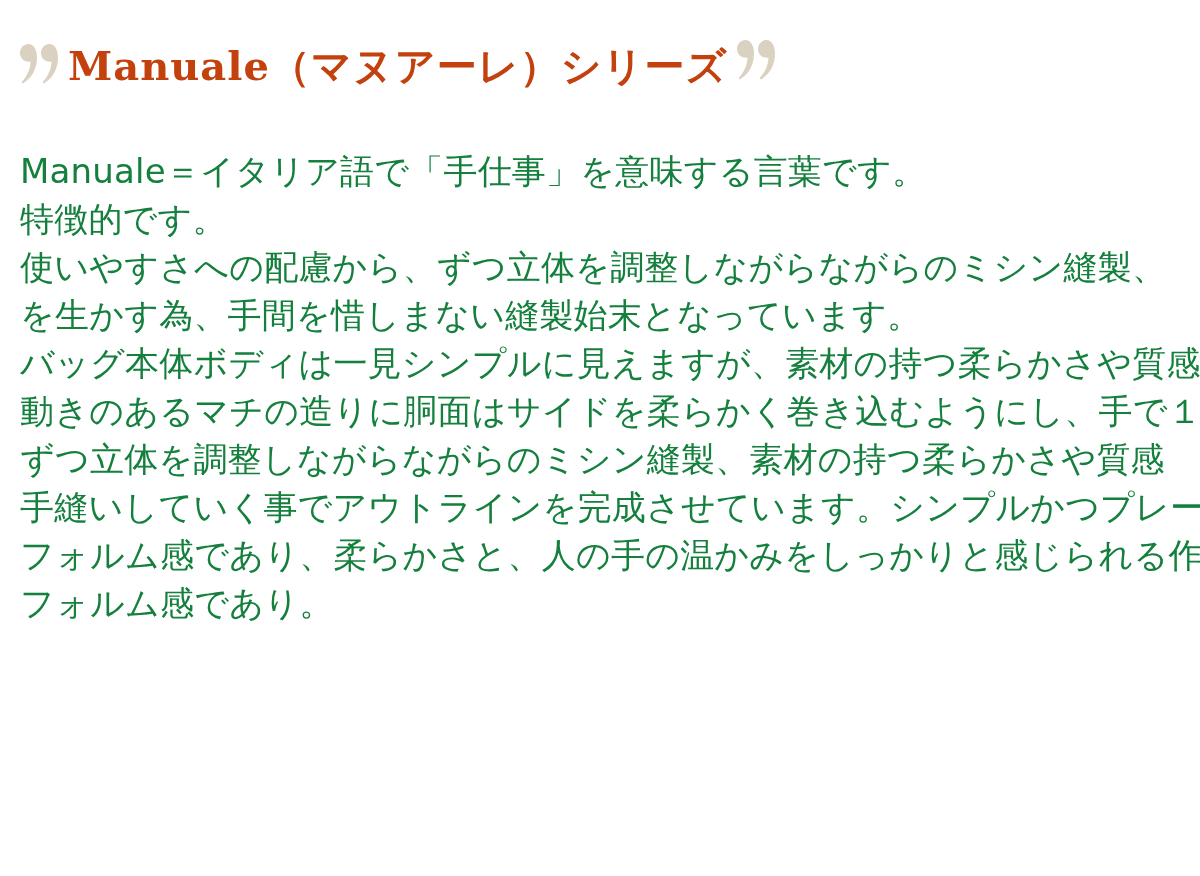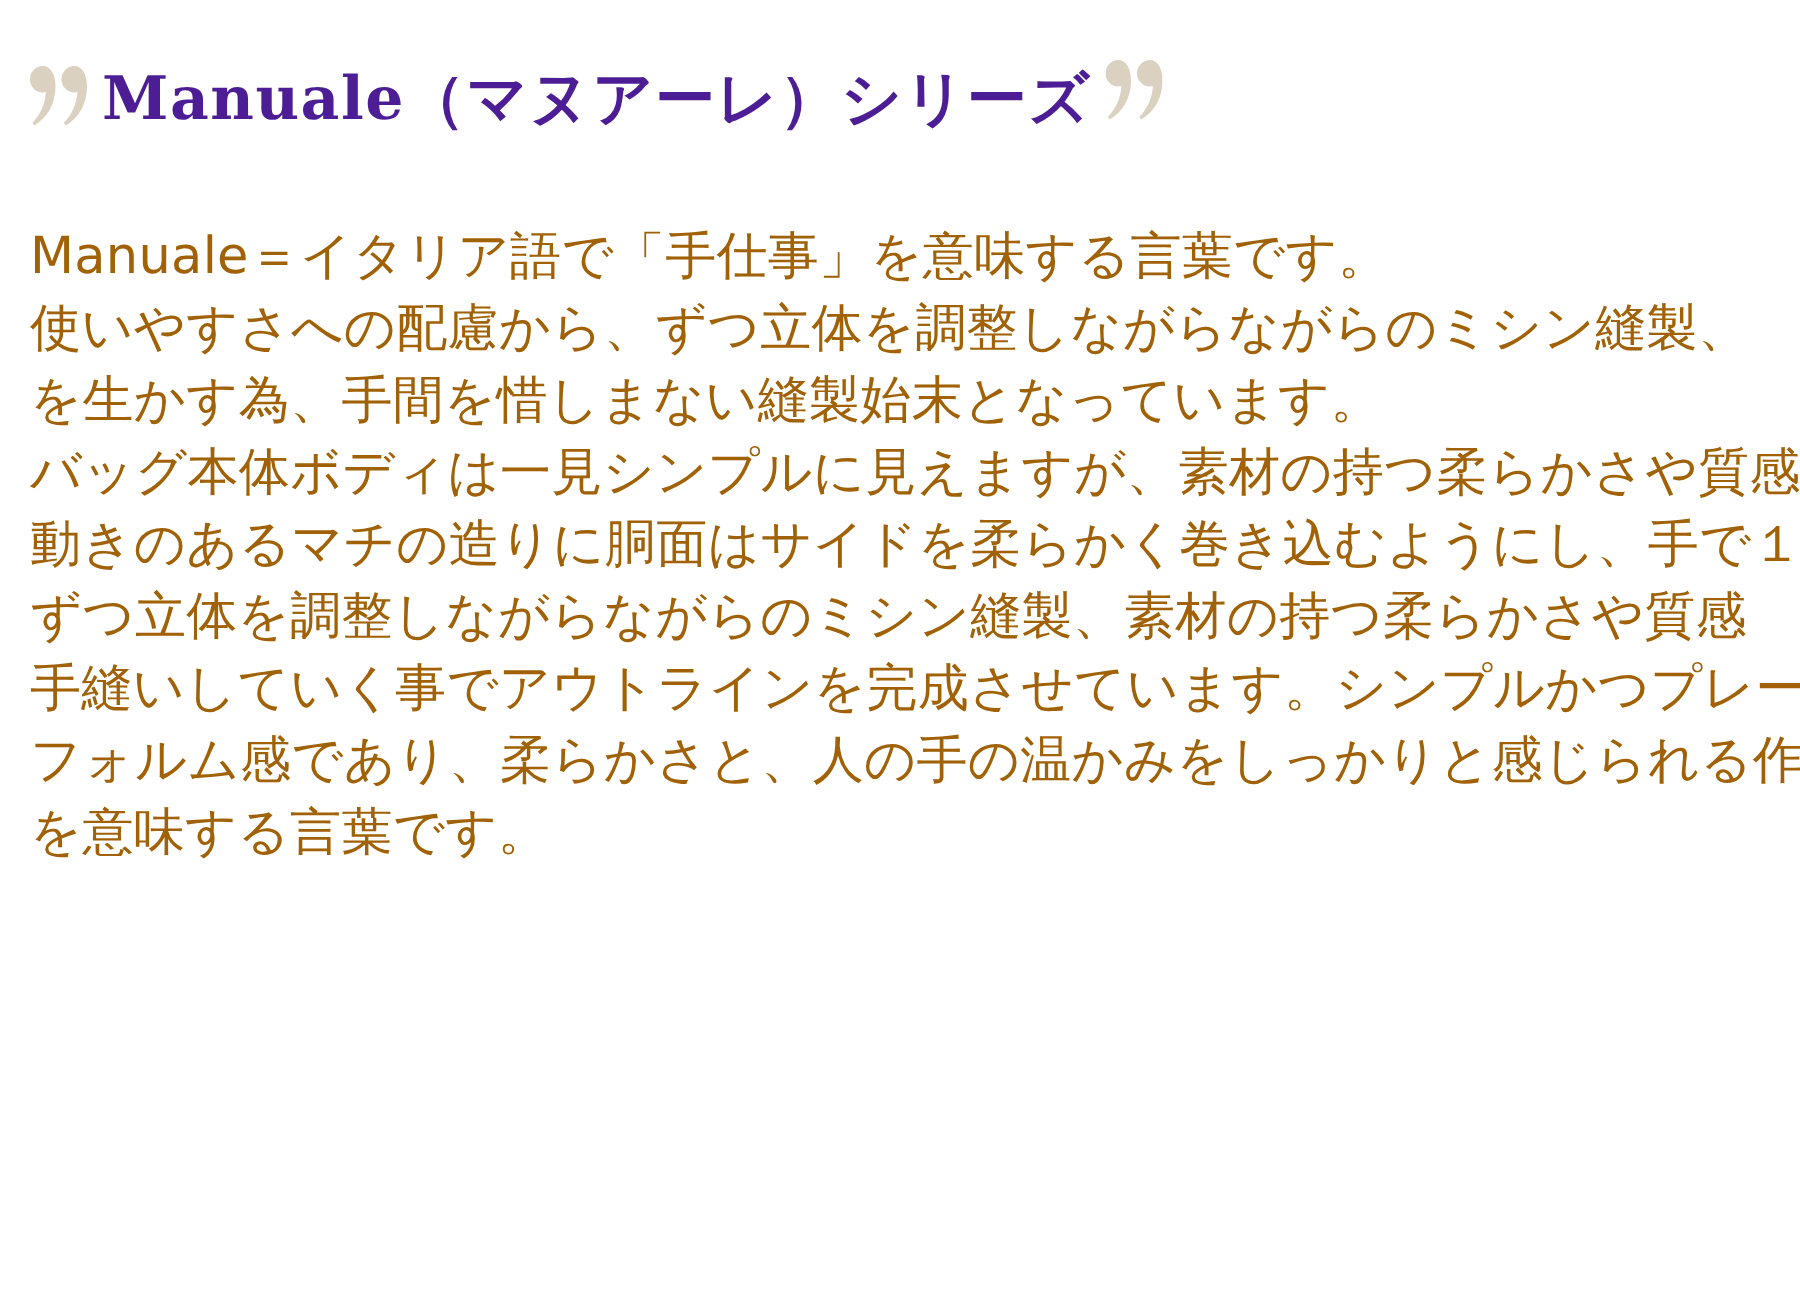--- a/index.html
+++ b/index.html
@@ -23,35 +23,35 @@
     display: flex;
     align-items: flex-start;
     height: 74px;
   }
   .title-text {
     font-family: "DejaVu Serif", "Liberation Serif", serif;
     font-weight: 700;
     font-size: 40px;
     line-height: 60px;
     letter-spacing: 1px;
-    color: #4c1d95;
+    color: #c2410c;
     white-space: nowrap;
     text-align: center;
   }
   .quote-mark {
     flex: 0 0 auto;
     display: block;
   }
   .quote-mark svg { display: block; }
   .quote-open  { margin: 8px 10px 0 0; }
   .quote-close { margin: 4px 0 0 10px; }
   
   .description {
     margin-top: 37px;
-    color: #a16207;
+    color: #15803d;
     font-size: 34px;
     line-height: 48px;
     letter-spacing: 0.2px;
   }
   .description p {
     margin: 0;
     white-space: nowrap;
   }
 </style>
 </head>
@@ -74,23 +74,24 @@
         <g fill="#dbd1c1">
           <path d="M8.6 0 C3.8 0 0 4.0 0 8.9 C0 13.8 3.8 17.7 8.6 17.7 C9.3 17.7 10.0 17.6 10.6 17.4 C10.1 25.6 6.9 32.6 1.6 37.9 L2.8 39.6 C11.8 34.3 17.0 24.9 17.0 13.6 C17.0 5.4 13.5 0 8.6 0 Z"></path>
           <path d="M29.6 0 C24.8 0 21.0 4.0 21.0 8.9 C21.0 13.8 24.8 17.7 29.6 17.7 C30.3 17.7 31.0 17.6 31.6 17.4 C31.1 25.6 27.9 32.6 22.6 37.9 L23.8 39.6 C32.8 34.3 38.0 24.9 38.0 13.6 C38.0 5.4 34.5 0 29.6 0 Z"></path>
         </g>
       </svg>
     </span>
   </h1>
 
   <div class="description">
     <p>Manuale＝イタリア語で「手仕事」を意味する言葉です。</p>
+    <p>特徴的です。</p>
     <p>使いやすさへの配慮から、ずつ立体を調整しながらながらのミシン縫製、</p>
     <p>を生かす為、手間を惜しまない縫製始末となっています。</p>
     <p>バッグ本体ボディは一見シンプルに見えますが、素材の持つ柔らかさや質感</p>
     <p>動きのあるマチの造りに胴面はサイドを柔らかく巻き込むようにし、手で１本</p>
     <p>ずつ立体を調整しながらながらのミシン縫製、素材の持つ柔らかさや質感</p>
     <p>手縫いしていく事でアウトラインを完成させています。シンプルかつプレーンな</p>
     <p>フォルム感であり、柔らかさと、人の手の温かみをしっかりと感じられる作りが</p>
-    <p>を意味する言葉です。</p>
+    <p>フォルム感であり。</p>
   </div>
 
 </div>
 
 </body></html>

